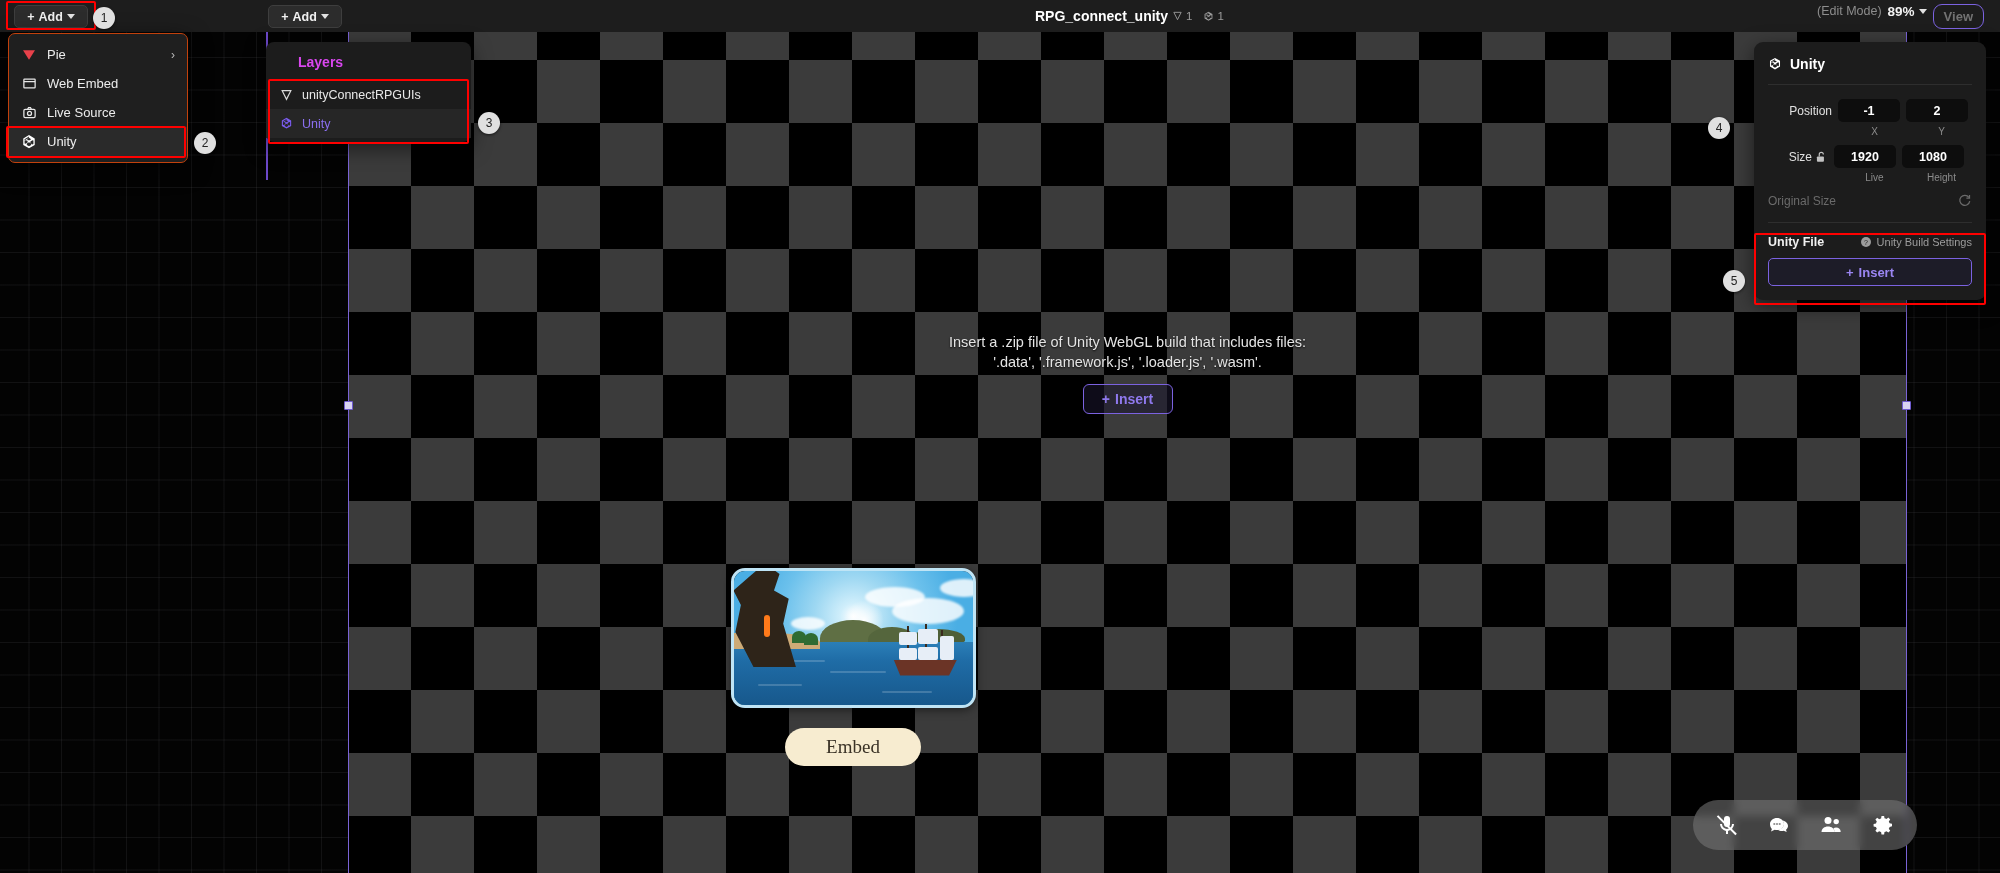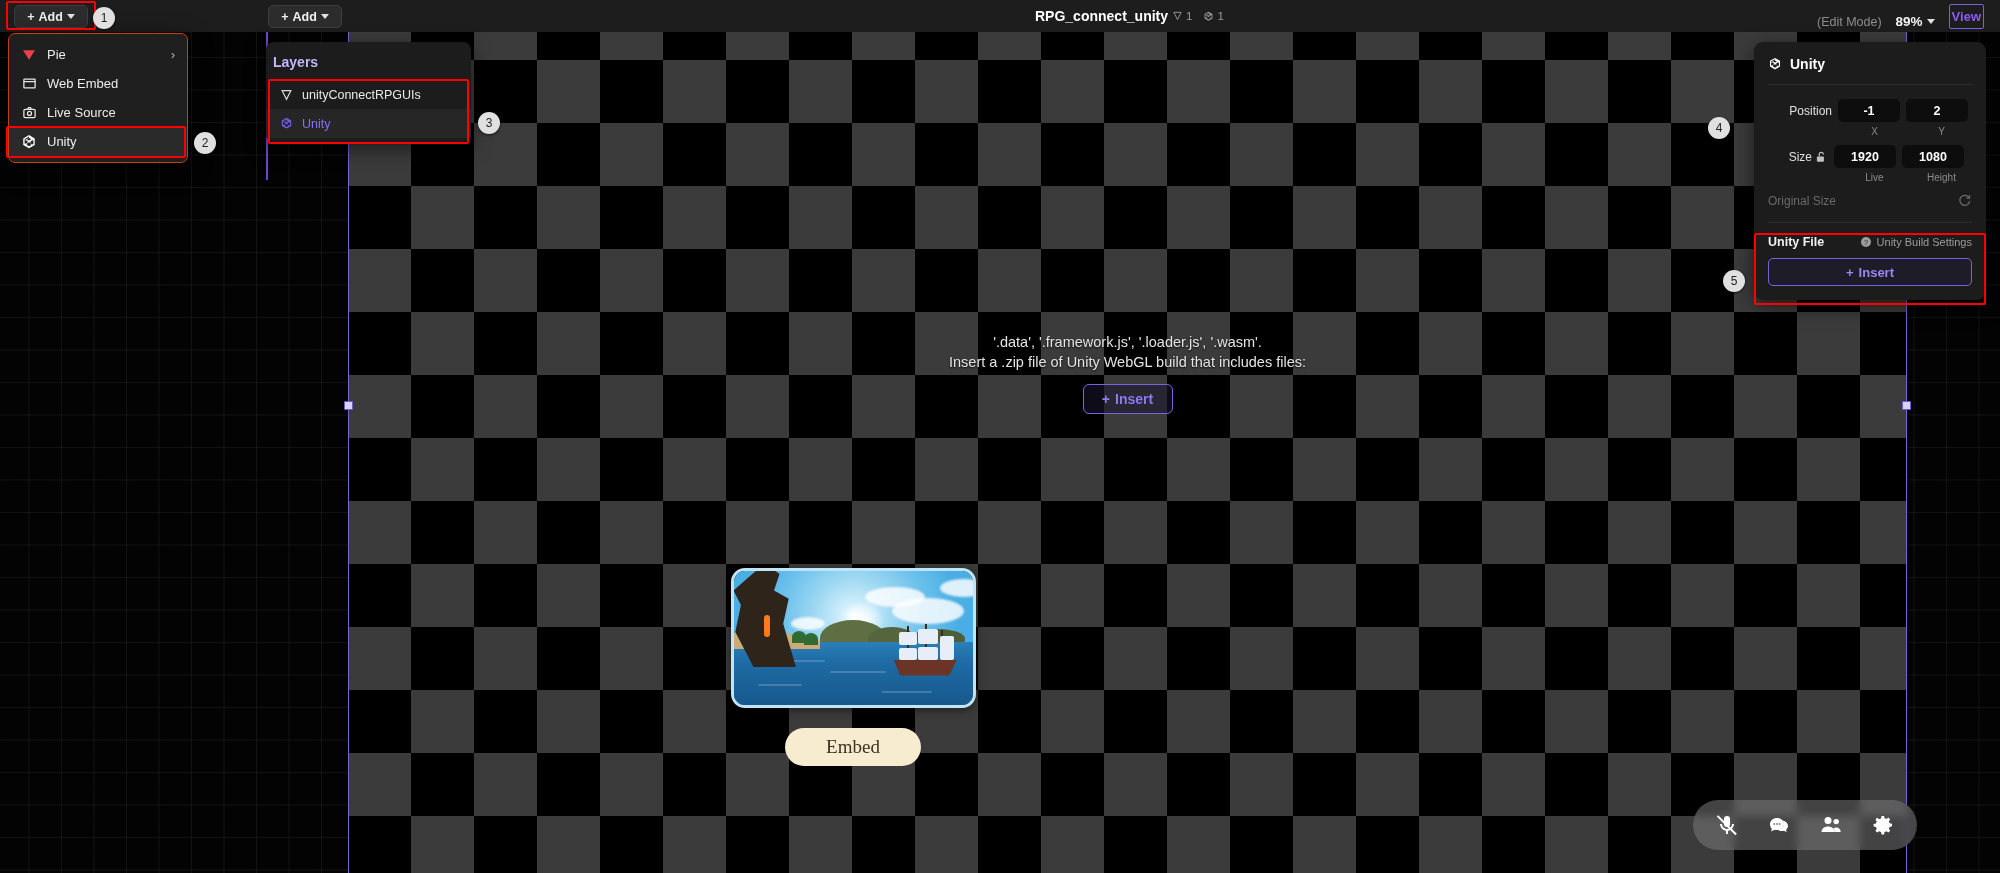--- a/index.html
+++ b/index.html
@@ -162,27 +162,27 @@
   .add-btn.a2 { left: 268px; top: 5px; }
   .caret { width:0;height:0;border-left:4px solid transparent;border-right:4px solid transparent;border-top:5px solid #e2e2e2;}
 
   .doc-title {
     position:absolute; left: 1035px; top: 8px;
     font-size: 14px; font-weight: bold; color:#fff;
   }
   .badges { position:absolute; left: 1172px; top: 10px; display:flex; align-items:center; gap:11px;}
   .badge { display:flex; align-items:center; gap:3px; color:#9a9a9a; font-size:11.5px;}
 
-  .tb-right { position:absolute; right: 16px; top: 4px; display:flex; align-items:flex-end; gap:14px;}
+  .tb-right { position:absolute; right: 16px; top: 4px; display:flex; align-items:flex-start; gap:6px;}
   .edit-mode { color:#8d8d8d; font-size:12.5px;}
   .zoom-level { color:#f2f2f2; font-size:13.5px; font-weight:bold; display:flex; align-items:center; gap:4px; cursor:pointer;}
   .view-btn {
-    border:1px solid #7b62e0; border-radius:2px; background:transparent;
-    color:#8b5cf6; font-size:13px; font-weight:bold;
-    padding: 4px 2px; cursor:pointer;
+    border:1px solid #7b62e0; border-radius:9px; background:transparent;
+    color:#737373; font-size:13px; font-weight:bold;
+    padding: 4px 10px; cursor:pointer;
   }
 
   
   .add-menu {
     position:absolute; left: 8px; top: 33px; width: 180px;
     background:#1f1f1f; border:1px solid #c2410c; border-radius: 7px;
     padding: 6px 0; z-index: 60;
     box-shadow: 0 6px 22px rgba(0,0,0,.6);
   }
   .menu-item {
@@ -193,21 +193,21 @@
   .menu-item.sel { background:#2a2a2a; }
   .menu-item .chev { margin-left:auto; color:#b9b9b9; font-size:12px;}
 
   
   .layers-panel {
     position:absolute; left: 266px; top: 42px; width: 205px;
     background:#1c1c1c; border-radius: 8px; z-index: 55;
     padding-bottom: 4px;
     box-shadow: 0 6px 20px rgba(0,0,0,.55);
   }
-  .layers-title { padding: 12px 7px 10px; font-size:14px; font-weight:bold; color:#c4b5fd;}
+  .layers-title { padding: 12px 32px 10px; font-size:14px; font-weight:bold; color:#d946ef;}
   .layer-row {
     height: 29px; display:flex; align-items:center; gap:9px;
     padding: 0 14px; font-size:12.5px; color:#e9e9e9; cursor:pointer;
   }
   .layer-row.active { background:#262626; color:#8b6ff0; }
 
   
   .props {
     position:absolute; right: 14px; top: 42px; width: 232px;
     background:#1c1c1c; border-radius: 9px; z-index: 50;
@@ -271,22 +271,22 @@
         <path d="M140 62 Q 165 56 196 64" stroke="#8a1616" stroke-width="2.5" fill="none"></path>
         <path d="M58 18 q 14 -10 28 0 q -14 16 -28 0 z" fill="#2763a8"></path>
       </svg>
     </div>
     <div class="emblem-card">
 
       <span class="line2">Emblem</span>
     </div>
 
     <div class="insert-prompt">
+      <div class="ptext">Insert a .zip file of Unity WebGL build that includes files:</div>
       <div class="ptext">'.data', '.framework.js', '.loader.js', '.wasm'.</div>
-      <div class="ptext">Insert a .zip file of Unity WebGL build that includes files:</div>
       <div class="ibtn">
         <span>+</span>
         <span>Insert</span>
       </div>
     </div>
 
     <div class="scene-card">
       <div class="scene-sky"></div>
       <div class="scene-sun"></div>
       <div class="cloud" style="left:55%;top:12%;width:60px;height:20px;"></div>

